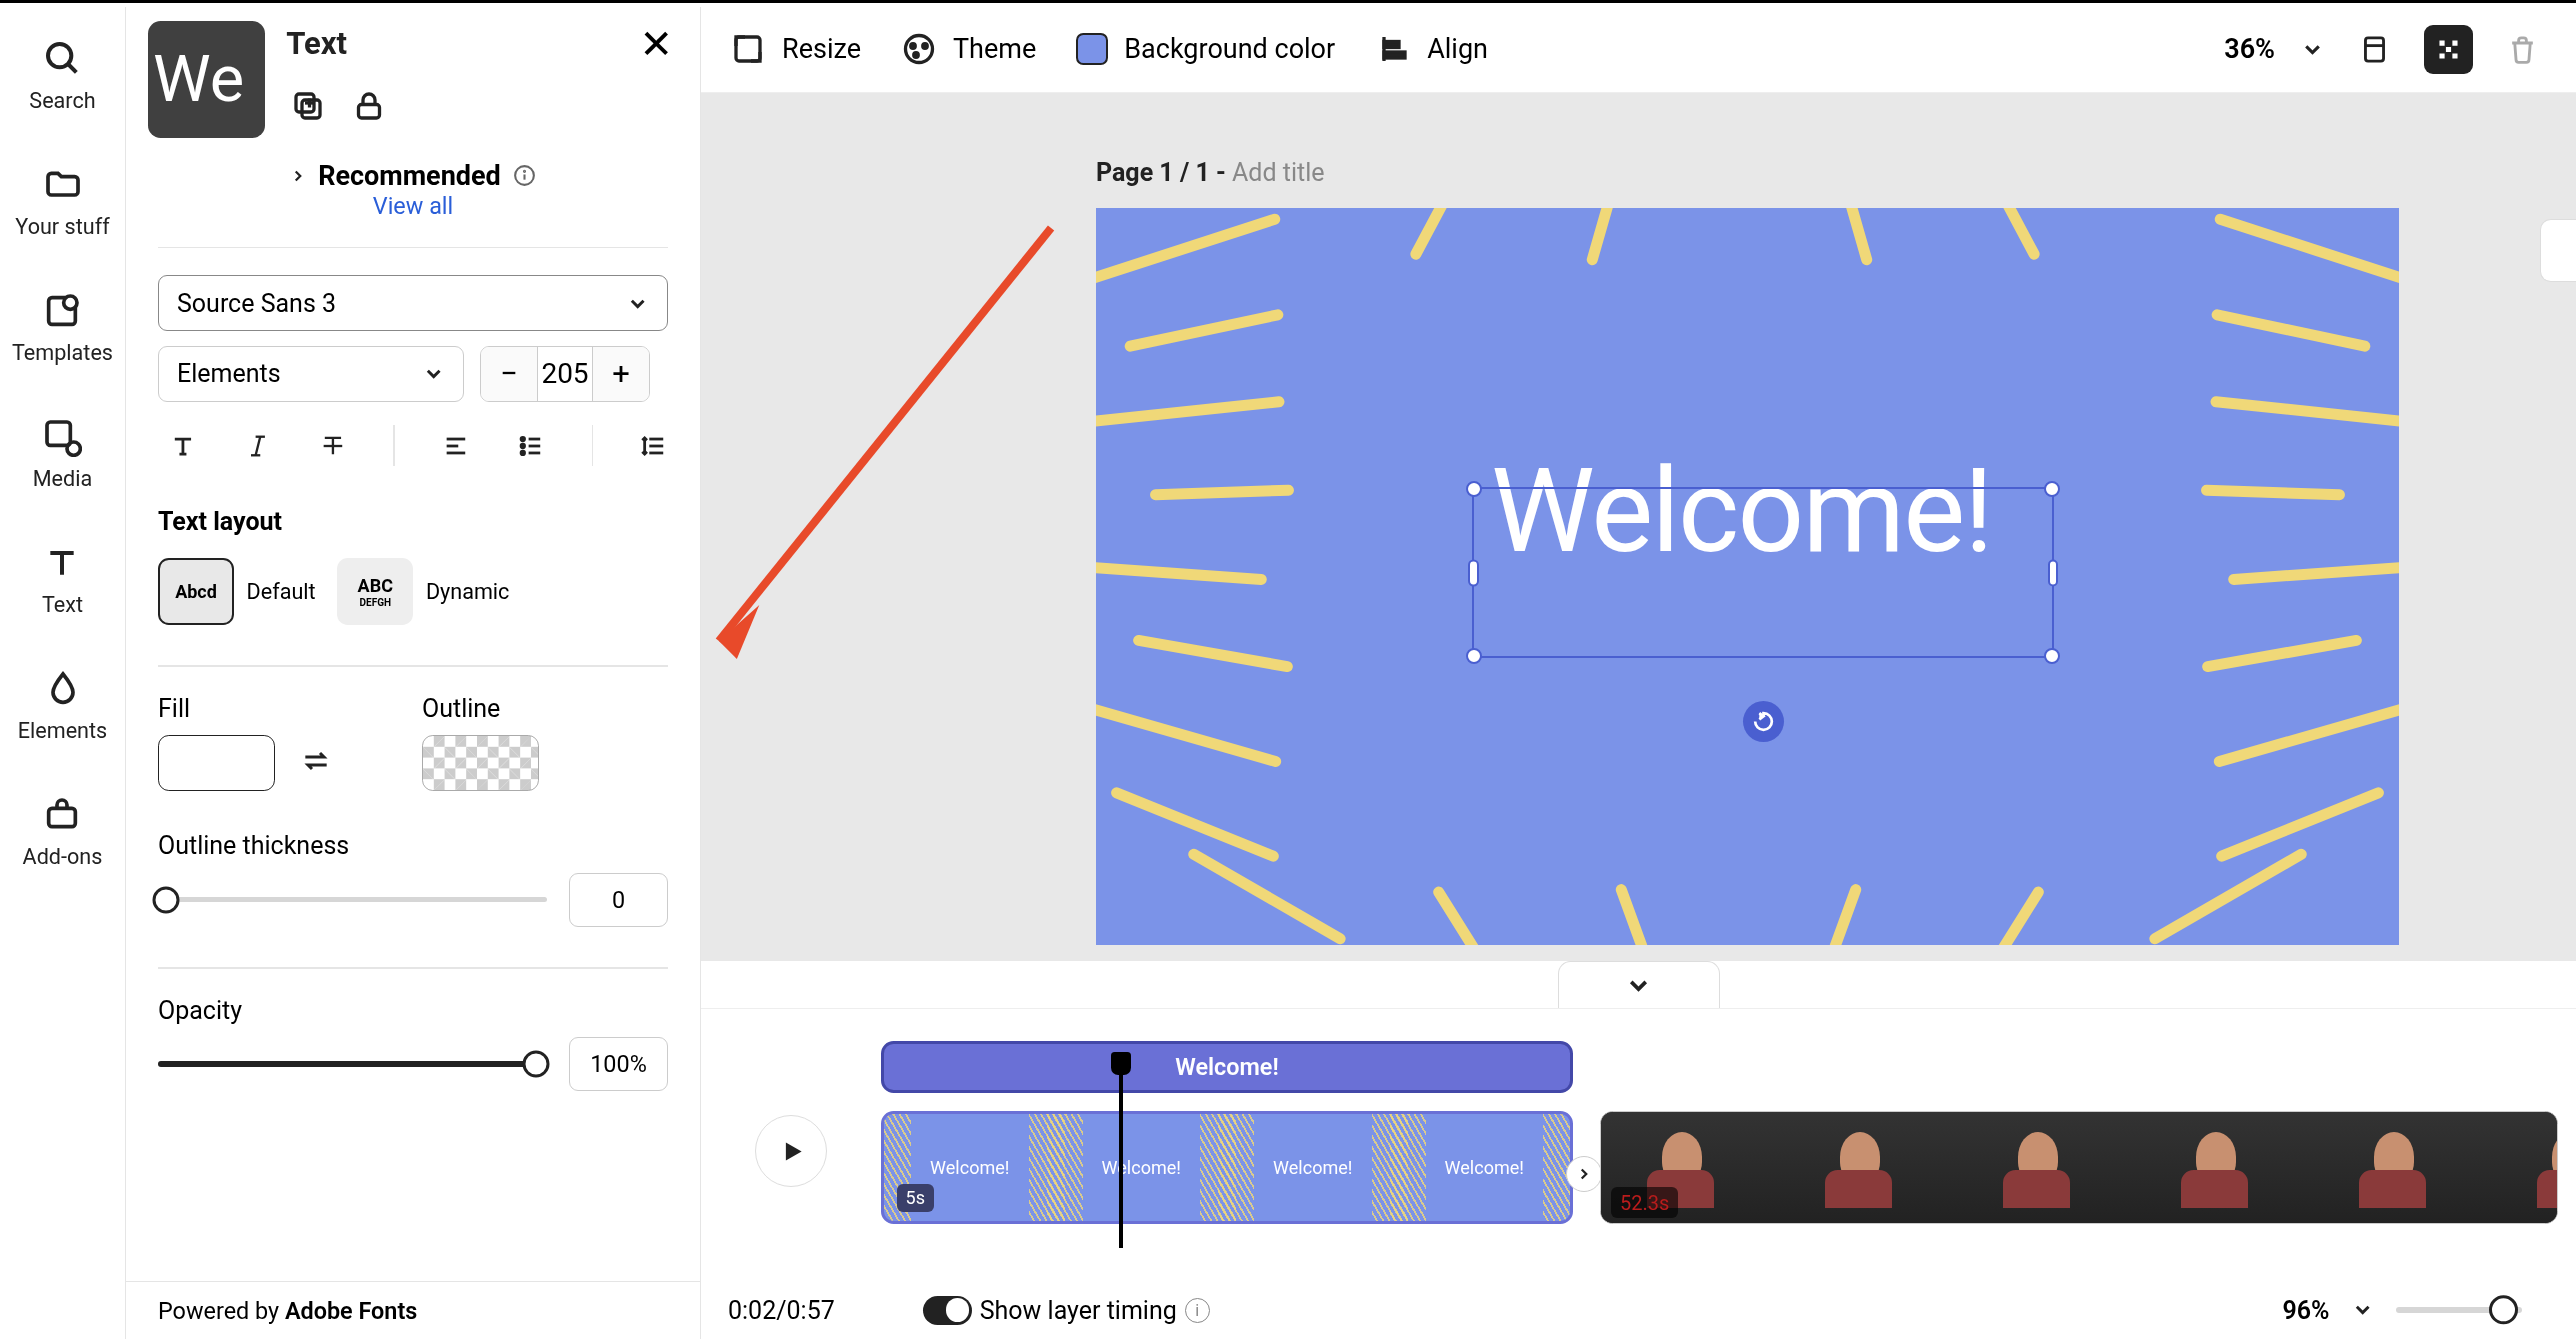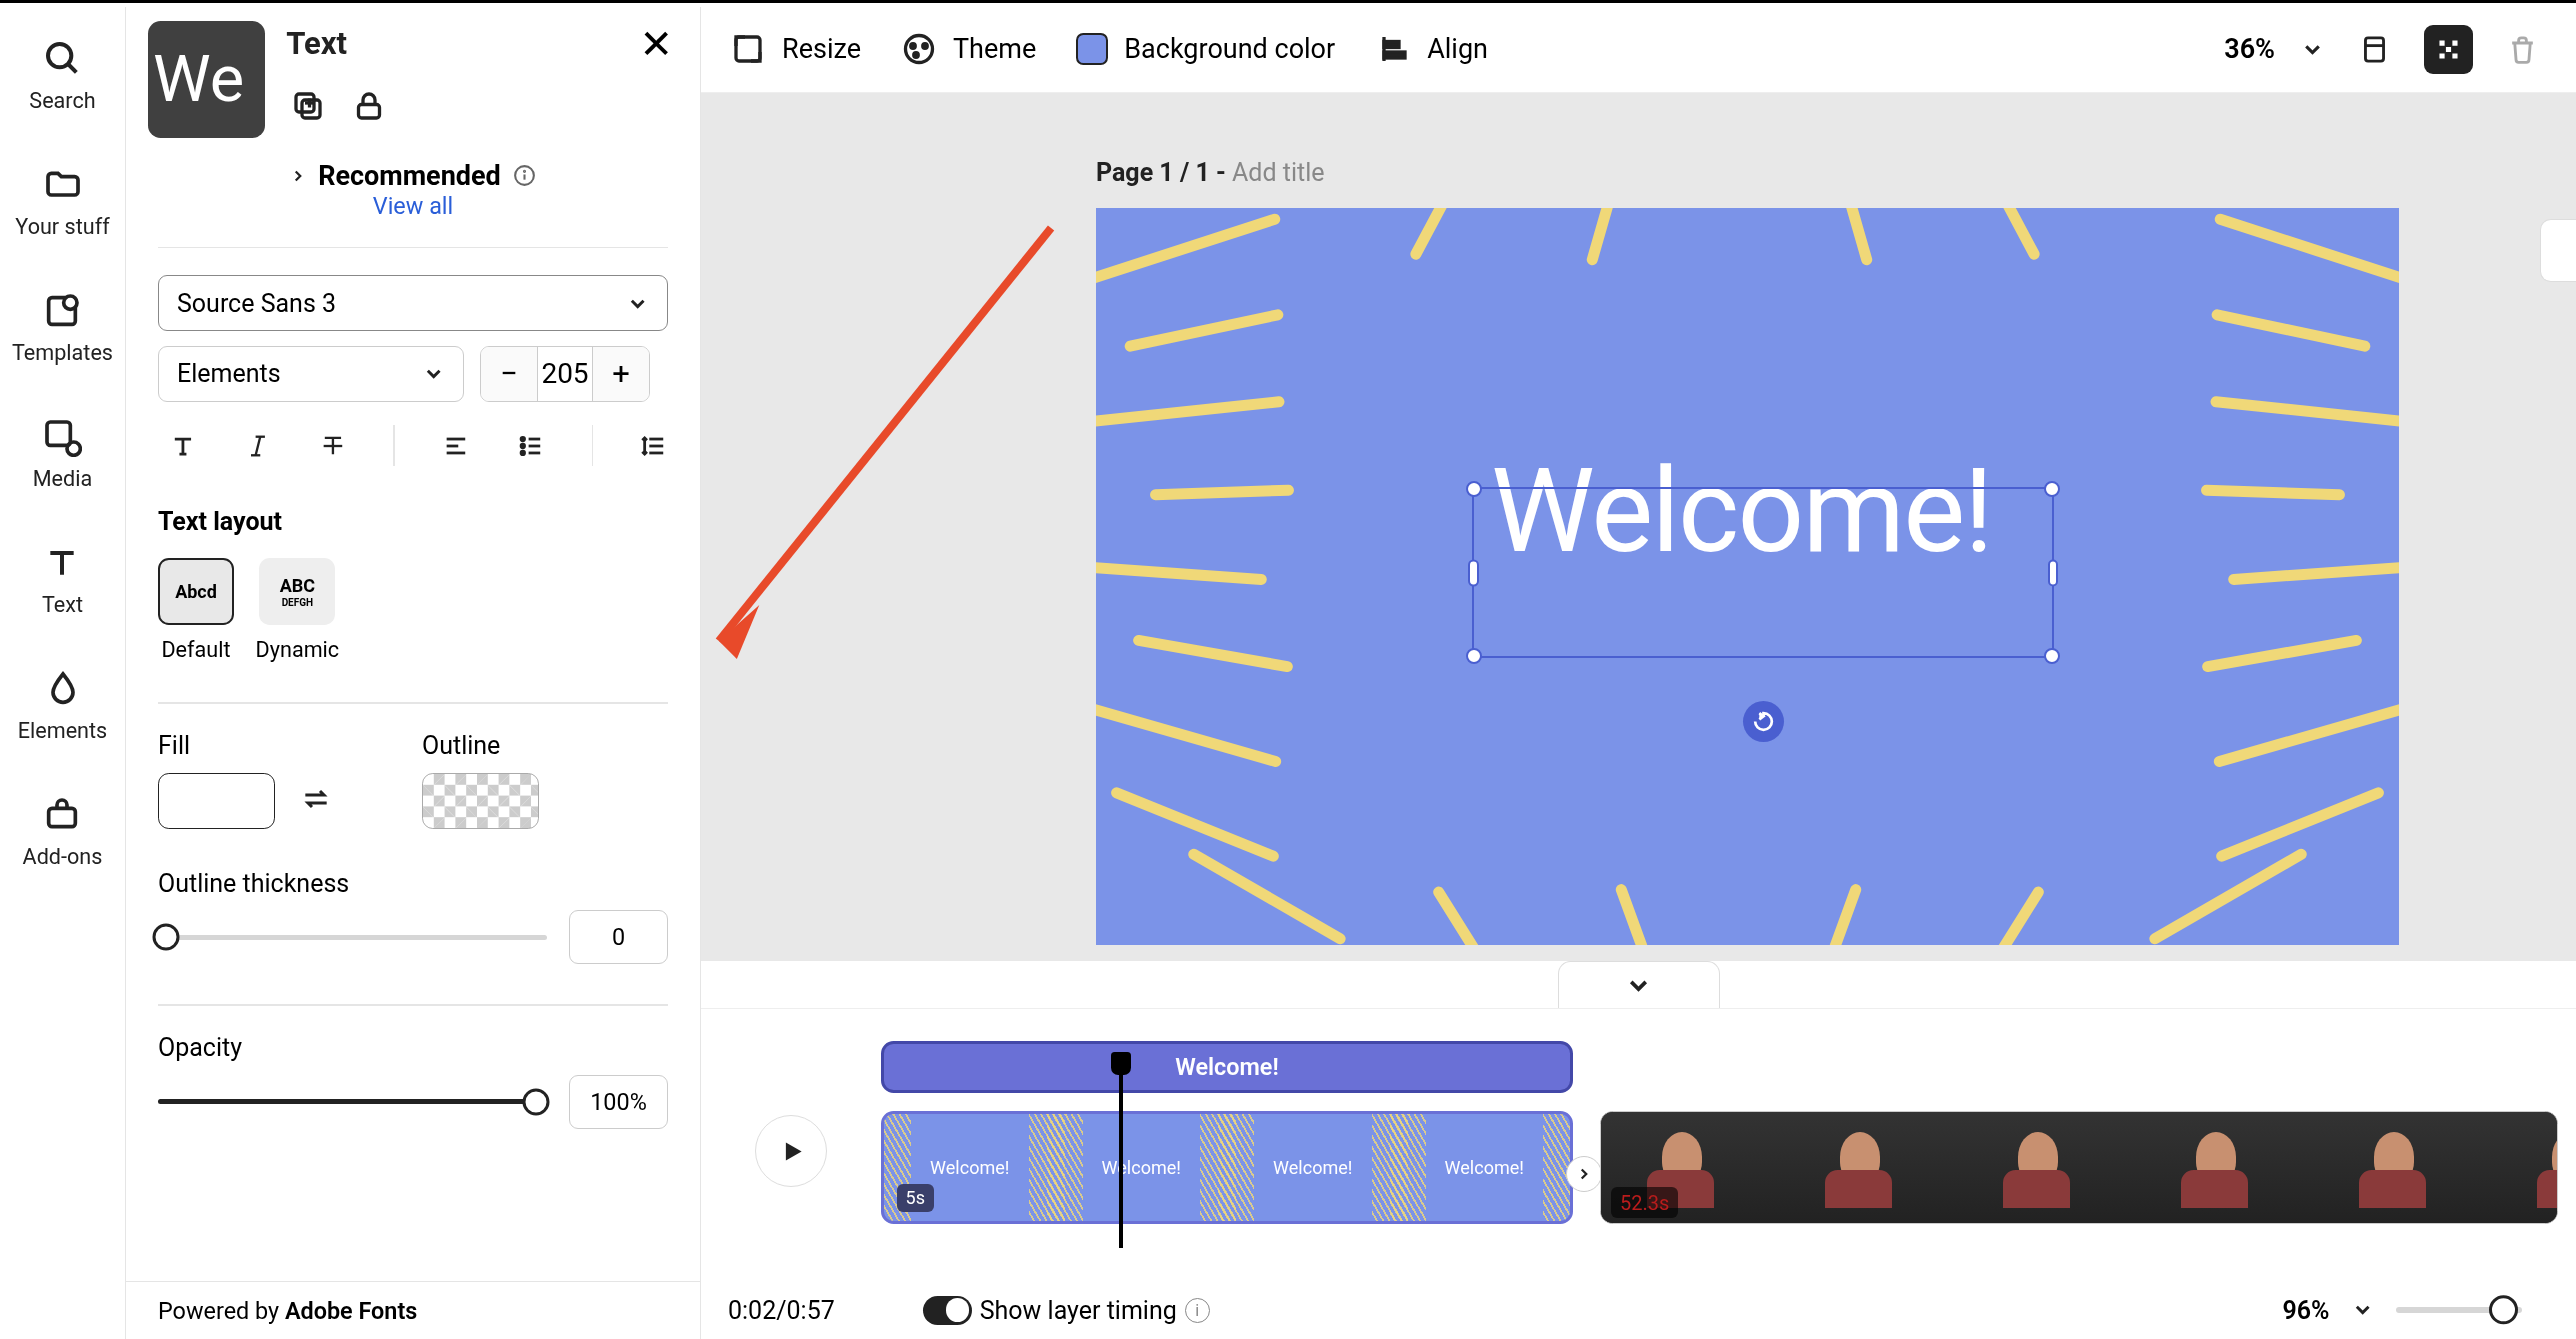--- a/index.html
+++ b/index.html
@@ -34,21 +34,21 @@
 .weight-select { flex:1; max-width:306px; height:56px; border:1.8px solid #ccc; border-radius:9px; display:flex; align-items:center; justify-content:space-between; padding:0 18px; font-size:25px;}
 .size-group { display:flex; border:1.8px solid #ccc; border-radius:9px; overflow:hidden; height:56px;}
 .size-btn { width:56px; display:flex; align-items:center; justify-content:center; font-size:31px; background:#fafafa; cursor:pointer;}
 .size-val { width:56px; border-left:1.8px solid #ccc; border-right:1.8px solid #ccc; display:flex; align-items:center; justify-content:center; font-size:28px;}
 .icon-row { display:flex; align-items:center; gap:47px; margin-top: 23.4px; padding-left:10.8px;}
 .icon-row .sep { width:1.8px; height:41px; background:#e5e5e5;}
 .icon-row svg { width: 34px; height:34px;}
 
 .section-label { font-size:25px; font-weight:700; margin-top: 41px;}
 .layout-row { display:flex; gap:21.6px; margin-top:21.6px;}
-.layout-item { display:flex; flex-direction:column; align-items:center; gap:12.6px;justify-content:flex-end;}
+.layout-item { display:flex; flex-direction:row; align-items:center; gap:12.6px;justify-content:flex-end;}
 .layout-swatch { width:76px; height:67px; border-radius:10.8px; display:flex; flex-direction:column; align-items:center; justify-content:center; background:#eee;}
 .layout-swatch.selected { background:#e8e8e8; border:2.7px solid #222;}
 .layout-swatch .big { font-size:18px; font-weight:700;}
 .layout-swatch .small { font-size:10px; font-weight:700; margin-top:0.9px;}
 .layout-cap { font-size:21.6px;}
 
 .fill-row { display:flex; gap:90px; margin-top:7.2px;}
 .fill-block { display:flex; flex-direction:column; gap:12.6px;}
 .fill-label { font-size:25px;}
 .swatch-row { display:flex; align-items:center; gap:25px;}

